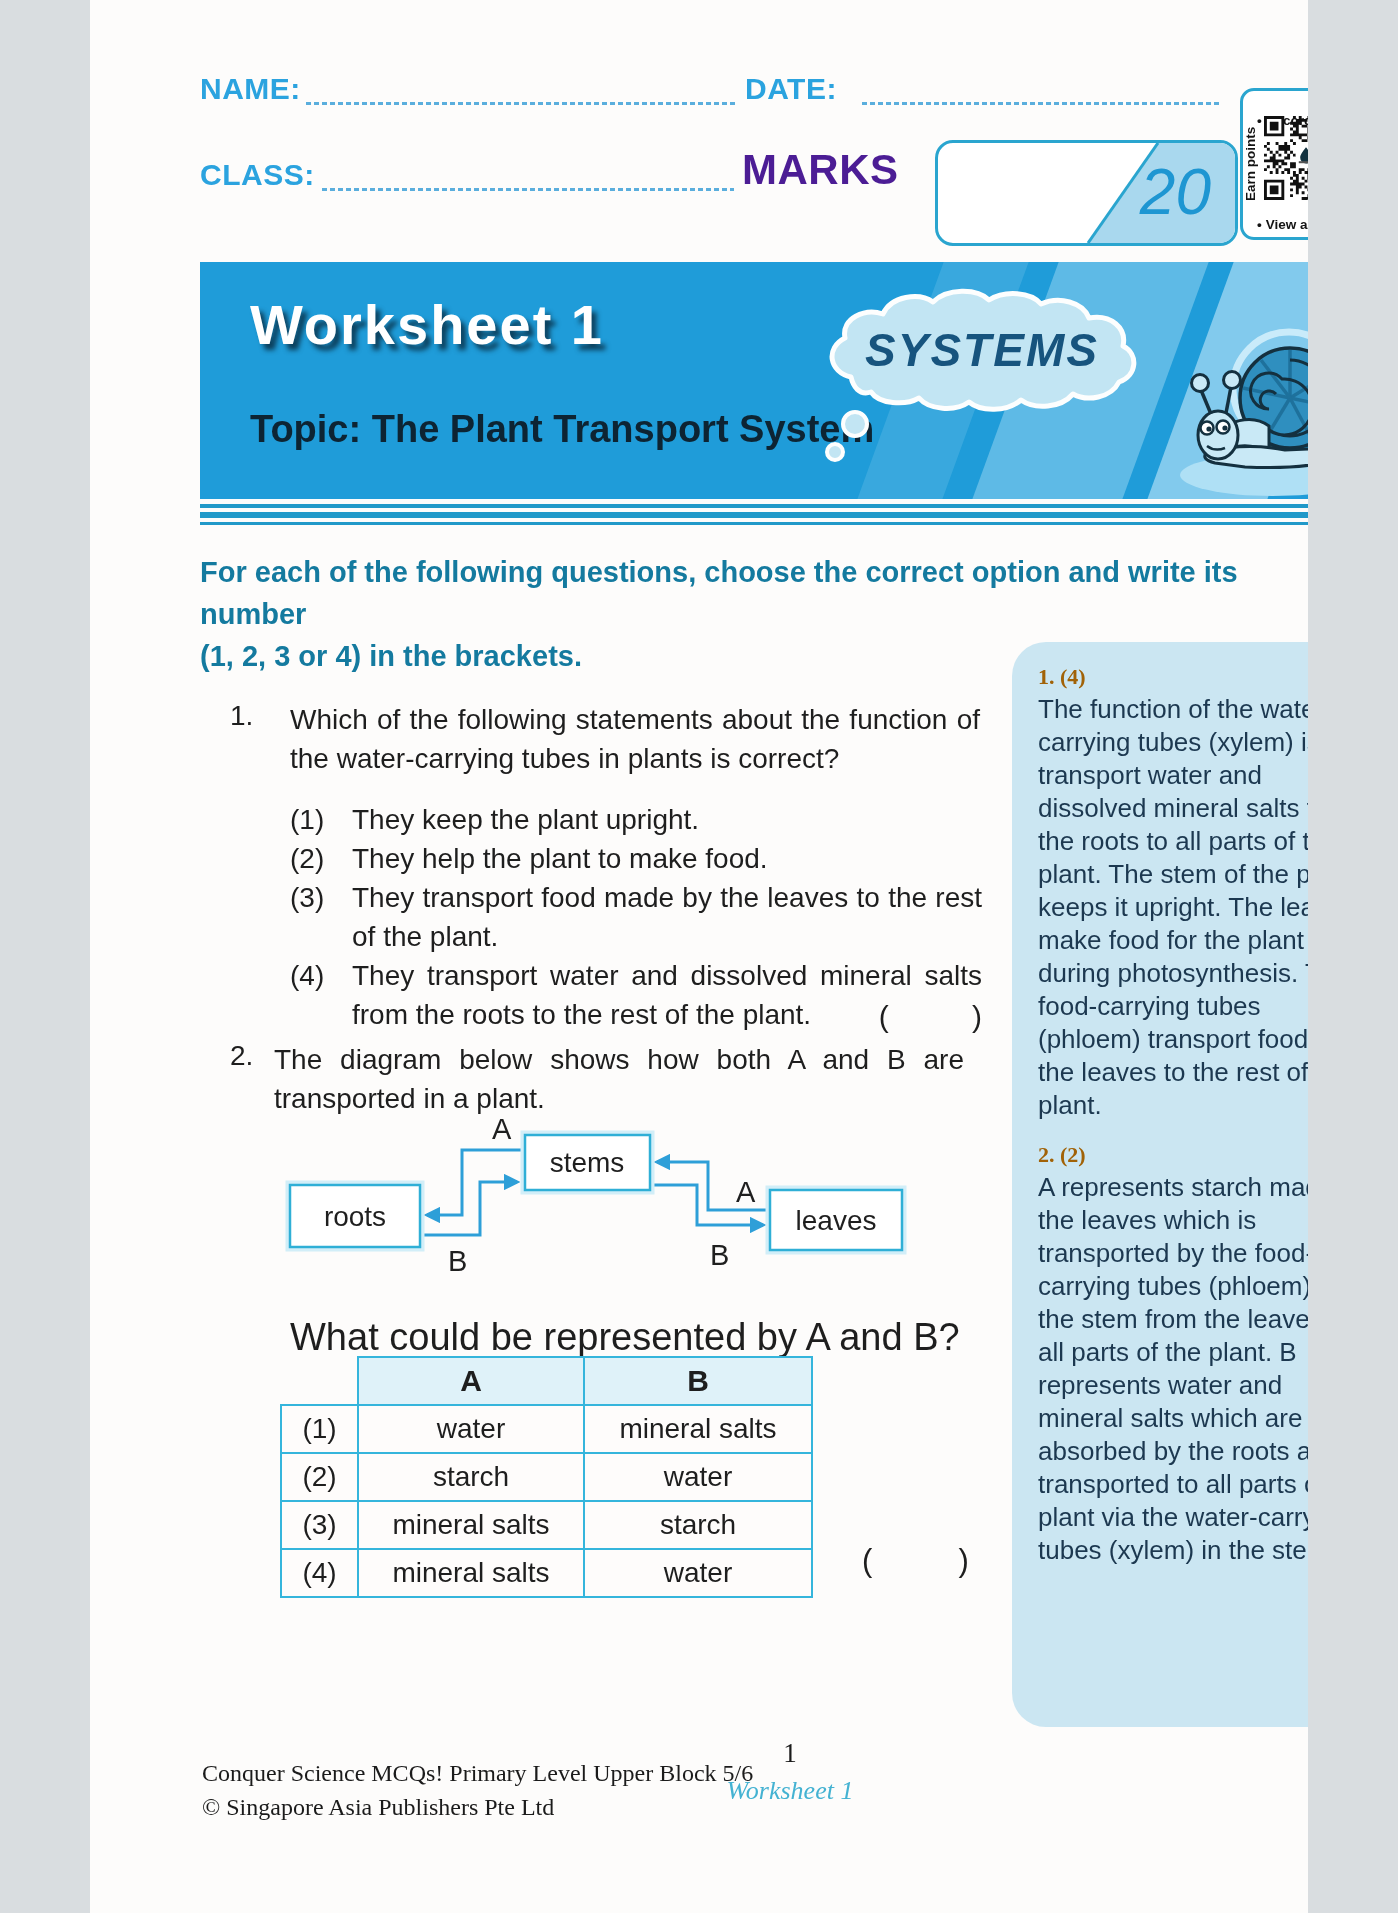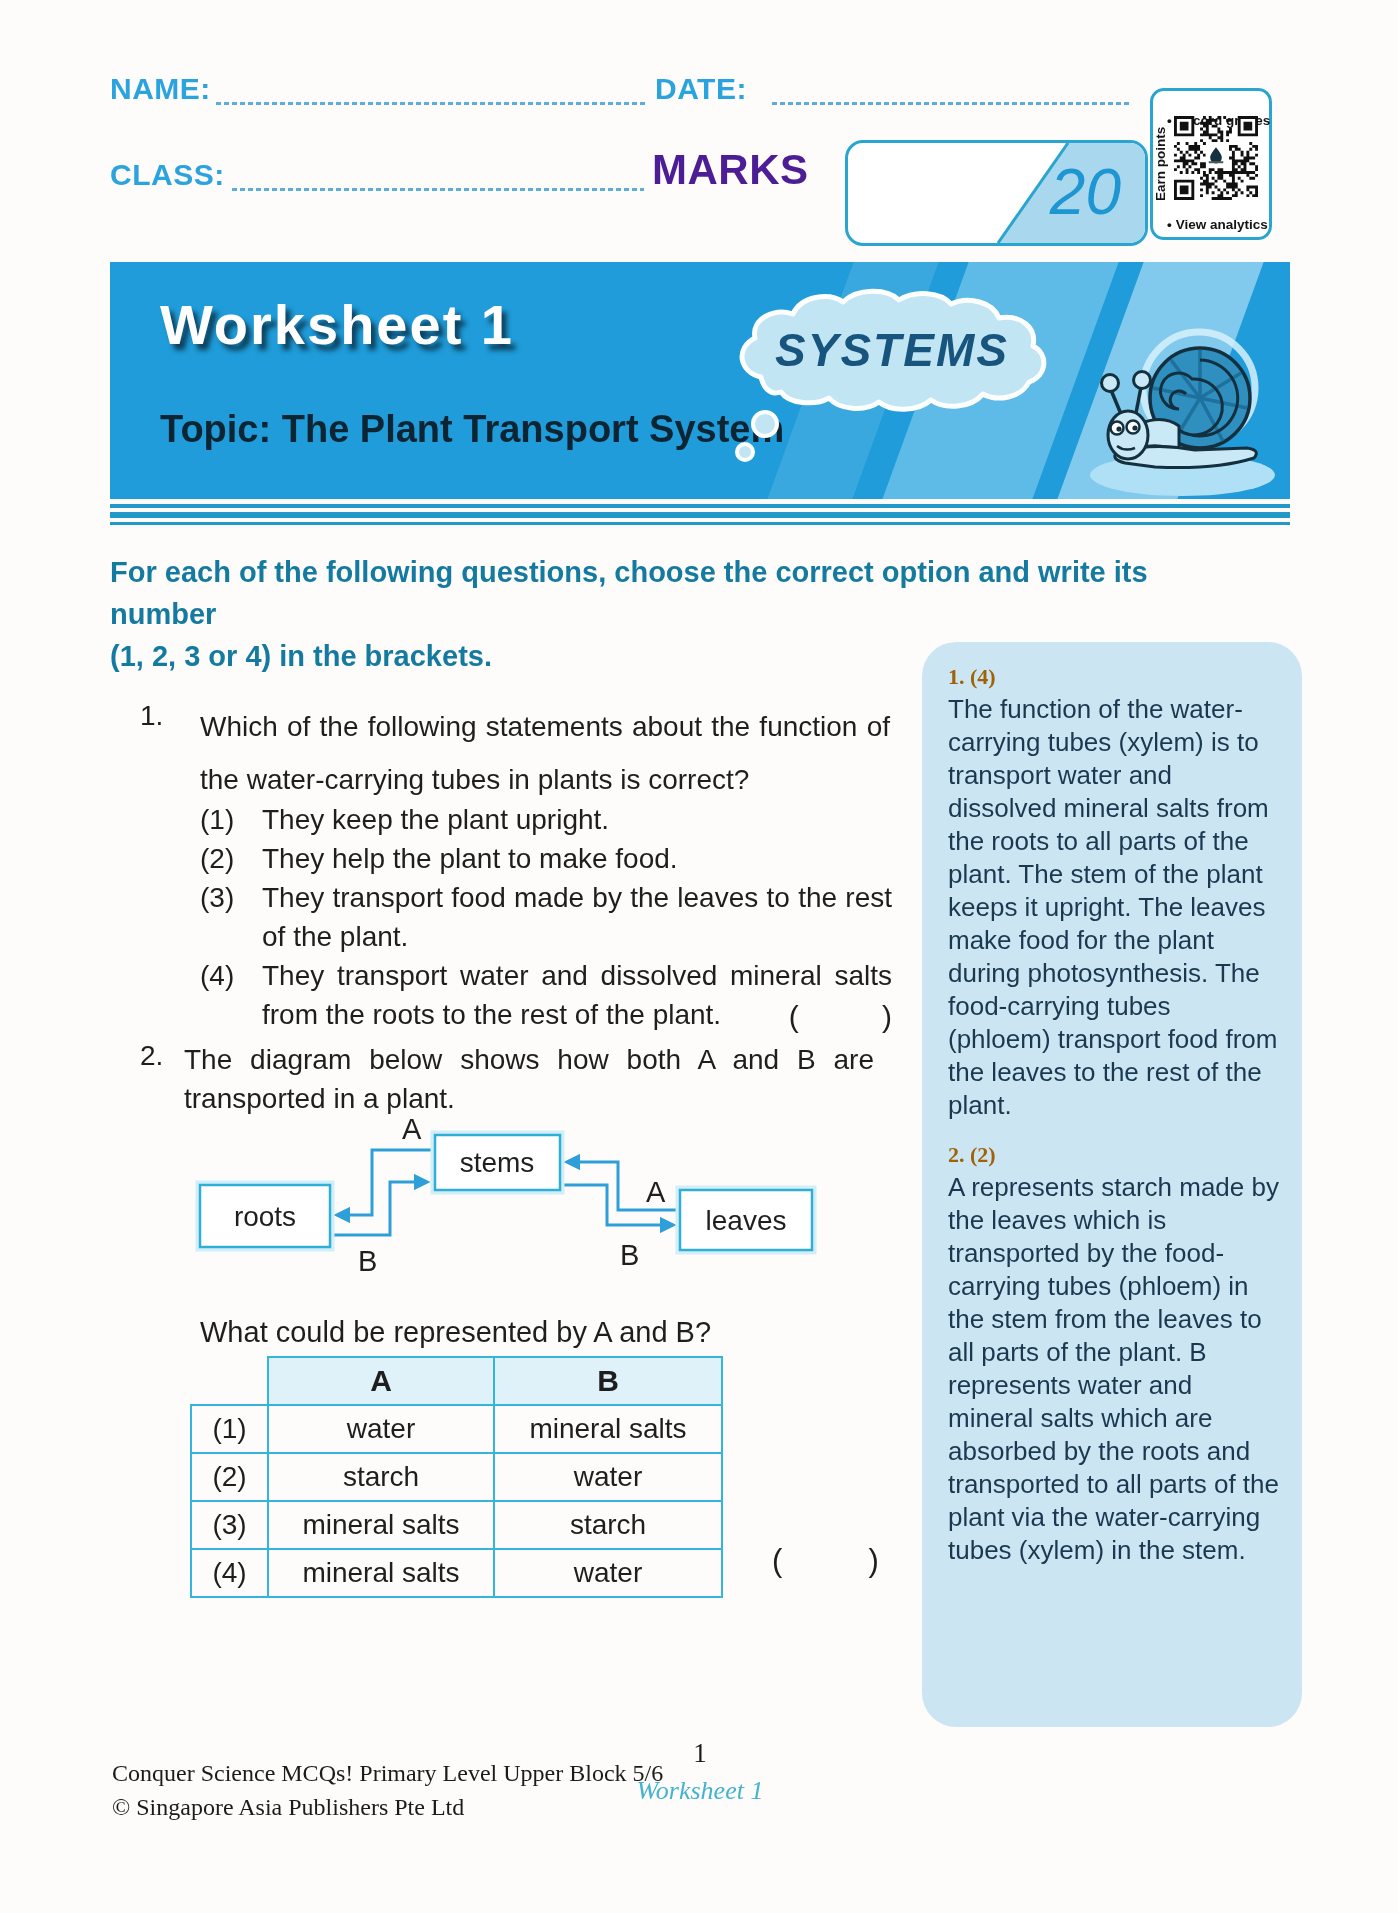--- a/index.html
+++ b/index.html
@@ -1,16 +1,16 @@
 <!DOCTYPE html>
 <html><head>
 <meta charset="utf-8">
 <style>
   html,body{margin:0;padding:0;background:#d9dde0;}
-  .page{position:relative;width:1398px;height:1913px;margin:0 auto;background:#fdfcfb;
+  .page{position:relative;width:1218px;height:1913px;margin:0 auto;background:#fdfcfb;
         font-family:"Liberation Sans",sans-serif;overflow:hidden;color:#1e1e1e;}
 
   
   .hlabel{position:absolute;font-weight:bold;color:#2ba3df;font-size:30px;letter-spacing:.5px;}
   .lab-name{left:110px;top:72px;}
   .lab-date{left:655px;top:72px;}
   .lab-class{left:110px;top:158px;}
   .lab-marks{left:652px;top:146px;font-size:42px;color:#4c1d95;}
   .write-line{position:absolute;height:3px;
      background-image:repeating-linear-gradient(90deg,#5aaedd 0 5px,rgba(255,255,255,0) 5px 8px);}
@@ -50,31 +50,31 @@
   .rule{position:absolute;left:110px;width:1180px;background:#2199c9;}
   .rule1{top:504px;height:4px;} .rule2{top:512px;height:6px;} .rule3{top:522px;height:3px;}
 
   
   .instructions{position:absolute;left:110px;top:551px;width:1060px;font-size:29px;font-weight:bold;
      color:#147a9f;line-height:42px;}
 
   
   .q-num{position:absolute;font-size:28px;}
   .q1-num{left:140px;top:700px;}
-  .q1-text{position:absolute;left:200px;top:700px;width:690px;font-size:28px;line-height:53px;text-align:justify;}
+  .q1-text{position:absolute;left:200px;top:700px;width:690px;font-size:28px;line-height:39px;text-align:justify;}
   .options{position:absolute;left:200px;top:800px;width:692px;}
   .opt{display:flex;font-size:28px;line-height:39px;}
   .opt-num{width:62px;flex:none;}
   .opt-text{flex:1;text-align:justify;}
   .q1-bracket{position:absolute;right:0;bottom:0;font-size:30px;white-space:pre;}
 
   .q2-num{left:140px;top:1040px;}
   .q2-text{position:absolute;left:184px;top:1040px;width:690px;font-size:28px;line-height:39px;text-align:justify;}
   .diagram{position:absolute;left:180px;top:1105px;}
-  .q2-sub{position:absolute;left:200px;top:1316px;font-size:29px;}
+  .q2-sub{position:absolute;left:200px;top:1316px;font-size:38px;}
   .ans-table{position:absolute;left:190px;top:1356px;border-collapse:collapse;}
   .ans-table th,.ans-table td{border:2.5px solid #35b5dc;text-align:center;font-size:28px;padding:0;}
   .ans-table th{background:#dff2f9;font-size:30px;height:46px;}
   .ans-table td{background:#fefcfb;height:46px;}
   .col-num{width:76px;} .col-a{width:224px;} .col-b{width:226px;}
   .blank-cell{border:none !important;background:transparent !important;}
   .q2-bracket{position:absolute;left:772px;top:1543px;font-size:31px;white-space:pre;}
 
   
   .sidebar{position:absolute;left:922px;top:642px;width:380px;height:1085px;background:#cbe6f2;

